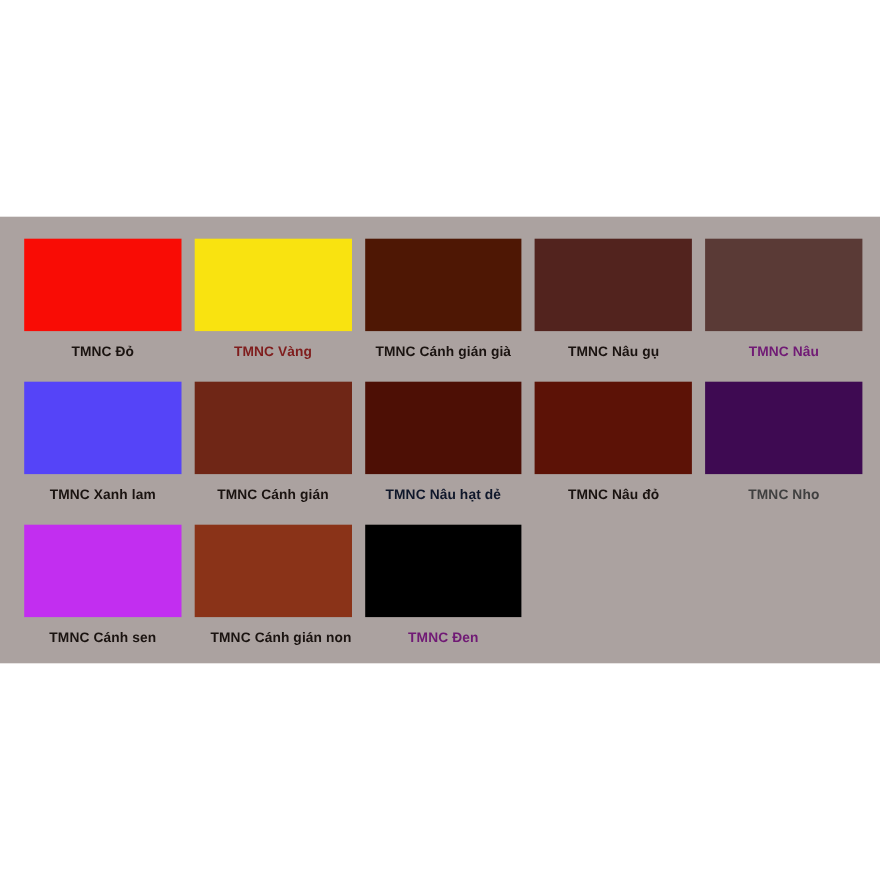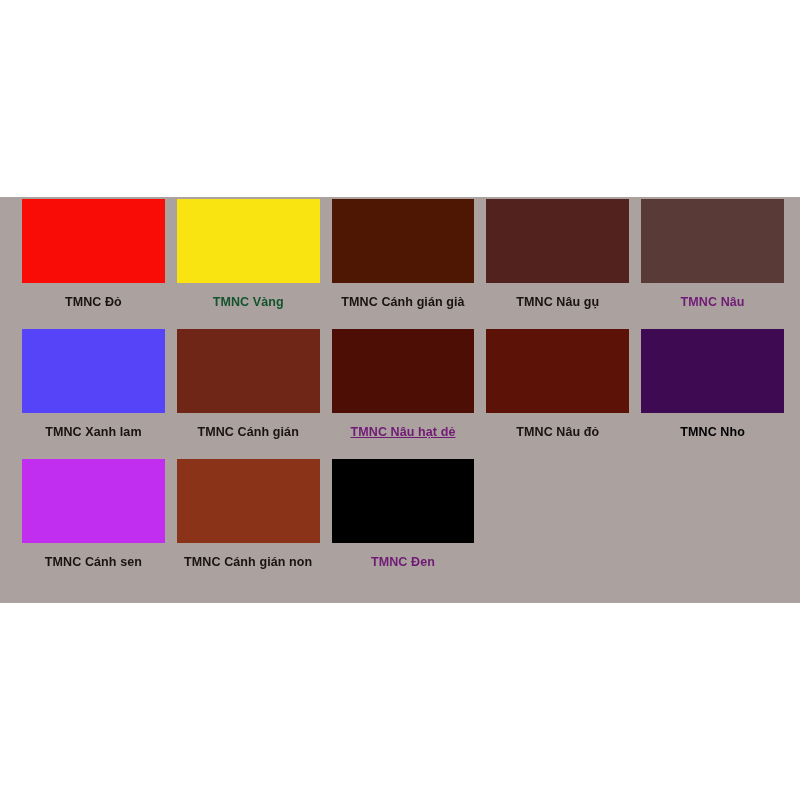--- a/index.html
+++ b/index.html
@@ -33,21 +33,21 @@
     width: 800px;
     height: 406px;
     background: #aba2a0;
     box-sizing: border-box;
   }
 
   
   #swatch-grid {
     position: absolute;
     left: 22px;
-    top: 2px;
+    top: 20px;
     width: 762px;
     height: 390px;
     display: grid;
     grid-template-columns: repeat(5, 1fr);
     grid-template-rows: repeat(3, 1fr);
     column-gap: 12px;
     row-gap: 0px;
   }
 
   .swatch-cell {
@@ -85,21 +85,21 @@
 
 <div id="chart-root" style="background-color: rgb(255, 255, 255);">
   <div id="swatch-panel" style="background-color: rgb(171, 162, 160);">
     <div id="swatch-grid">
         <div class="swatch-cell">
           <div class="swatch-chip" style="background-color: rgb(249, 12, 5);"></div>
           <div class="swatch-label" style="color: rgb(26, 19, 16);">TMNC Đỏ</div>
         </div>
         <div class="swatch-cell">
           <div class="swatch-chip" style="background-color: rgb(249, 227, 16);"></div>
-          <div class="swatch-label" style="color: #14532d;">TMNC Vàng</div>
+          <div class="swatch-label" style="color: #7f1d1d;">TMNC Vàng</div>
         </div>
         <div class="swatch-cell">
           <div class="swatch-chip" style="background-color: rgb(78, 23, 4);"></div>
           <div class="swatch-label" style="color: rgb(26, 19, 16);">TMNC Cánh gián già</div>
         </div>
         <div class="swatch-cell">
           <div class="swatch-chip" style="background-color: rgb(82, 35, 30);"></div>
           <div class="swatch-label" style="color: rgb(26, 19, 16);">TMNC Nâu gụ</div>
         </div>
         <div class="swatch-cell">
@@ -109,37 +109,37 @@
         <div class="swatch-cell">
           <div class="swatch-chip" style="background-color: rgb(85, 68, 248);"></div>
           <div class="swatch-label" style="color: rgb(26, 19, 16);">TMNC Xanh lam</div>
         </div>
         <div class="swatch-cell">
           <div class="swatch-chip" style="background-color: rgb(111, 38, 22);"></div>
           <div class="swatch-label" style="color: rgb(26, 19, 16);">TMNC Cánh gián</div>
         </div>
         <div class="swatch-cell">
           <div class="swatch-chip" style="background-color: rgb(77, 15, 5);"></div>
-          <div class="swatch-label" style="color: #701a75; text-decoration: underline;">TMNC Nâu hạt dẻ</div>
+          <div class="swatch-label" style="color: #0f172a;">TMNC Nâu hạt dẻ</div>
         </div>
         <div class="swatch-cell">
           <div class="swatch-chip" style="background-color: rgb(92, 18, 6);"></div>
           <div class="swatch-label" style="color: rgb(26, 19, 16);">TMNC Nâu đỏ</div>
         </div>
         <div class="swatch-cell">
           <div class="swatch-chip" style="background-color: rgb(62, 10, 82);"></div>
-          <div class="swatch-label" style="color: #000000;">TMNC Nho</div>
+          <div class="swatch-label" style="color: #404040;">TMNC Nho</div>
         </div>
         <div class="swatch-cell">
           <div class="swatch-chip" style="background-color: rgb(194, 46, 240);"></div>
           <div class="swatch-label" style="color: rgb(26, 19, 16);">TMNC Cánh sen</div>
         </div>
         <div class="swatch-cell">
           <div class="swatch-chip" style="background-color: rgb(138, 51, 24);"></div>
-          <div class="swatch-label" style="color: rgb(26, 19, 16);">TMNC Cánh gián non</div>
+          <div class="swatch-label" style="color: rgb(26, 19, 16); text-align: right;">TMNC Cánh gián non</div>
         </div>
         <div class="swatch-cell">
           <div class="swatch-chip" style="background-color: rgb(0, 0, 0);"></div>
           <div class="swatch-label" style="color: #701a75;">TMNC Đen</div>
         </div>
         <div class="swatch-cell is-empty">
           <div class="swatch-chip"></div>
           <div class="swatch-label" style="color: rgb(26, 19, 16);"></div>
         </div>
       </div>

